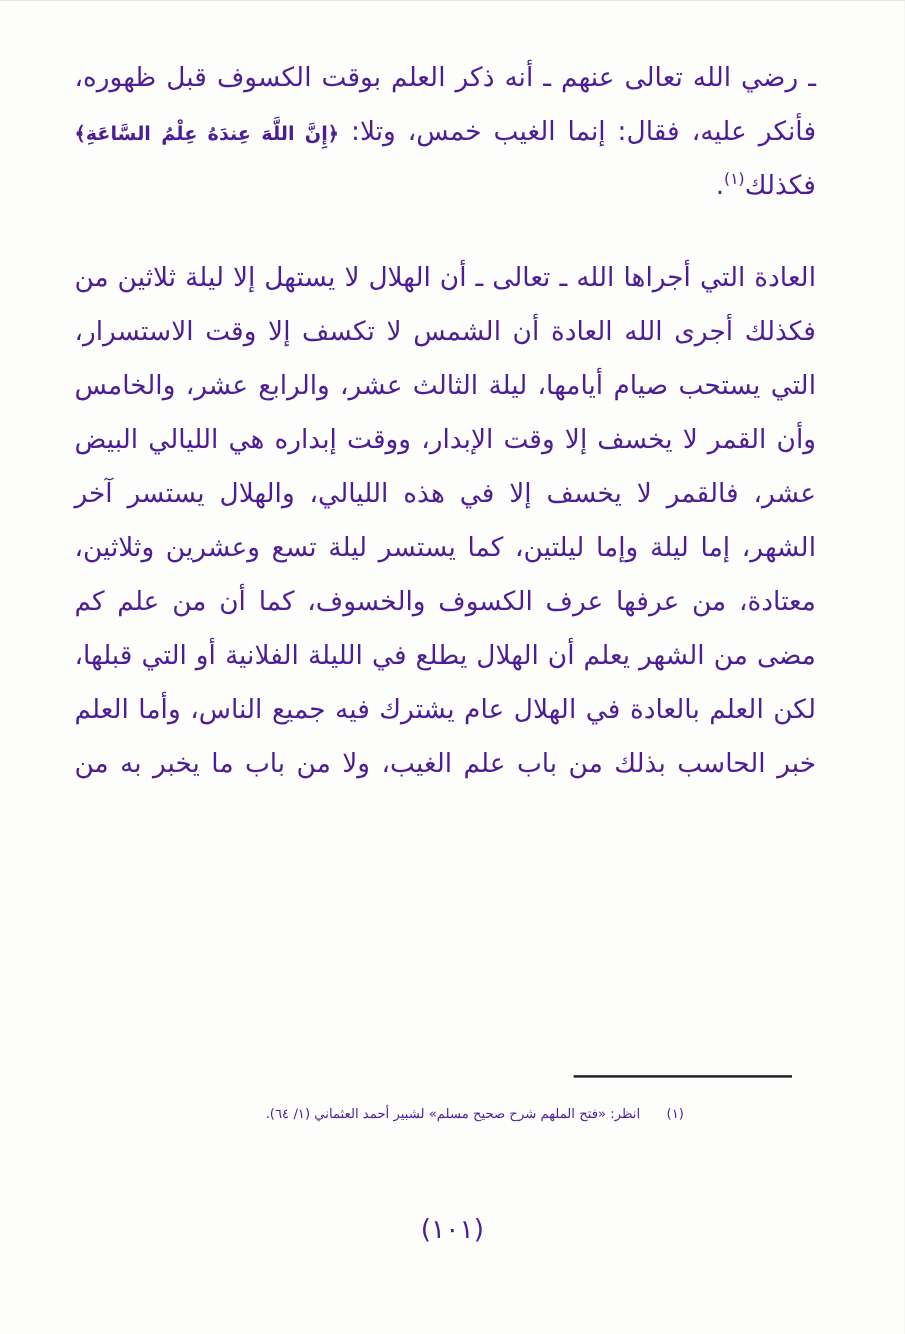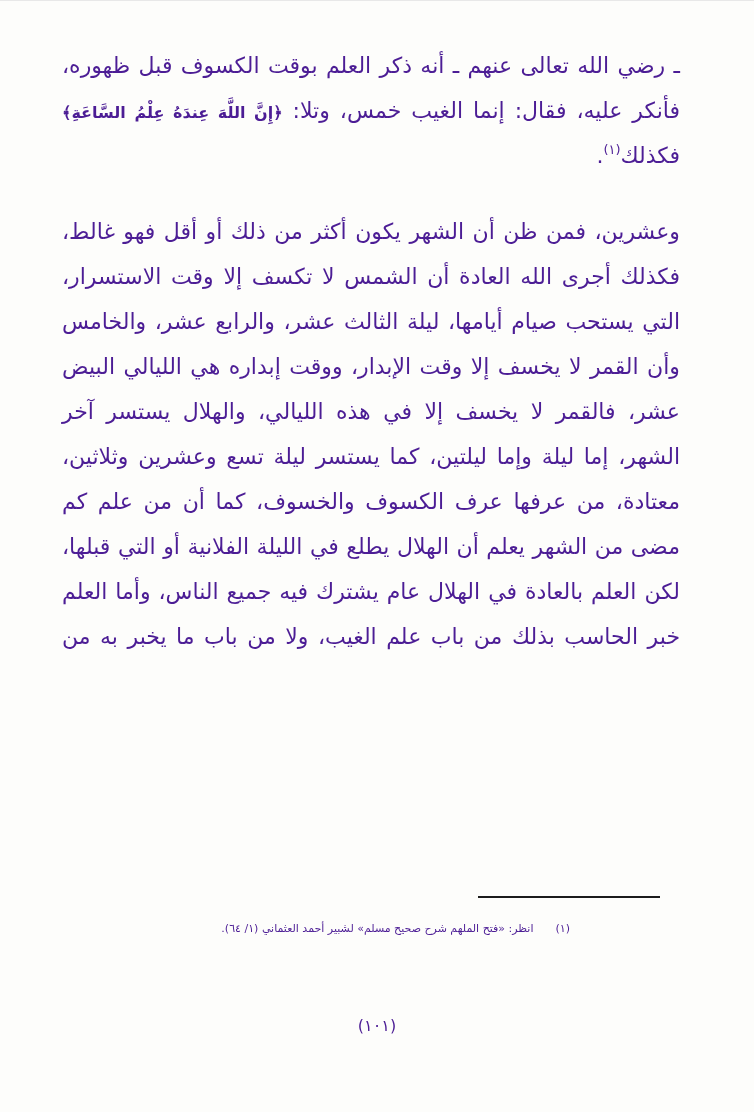--- a/index.html
+++ b/index.html
@@ -65,21 +65,21 @@
   }
   .footnote .fn-marker{
     margin-left:22px;
   }
   .page-number{
     position:absolute;
     top:1005px;
     left:0;right:0;
     direction:rtl;
     text-align:center;
-    font-size:16px;
+    font-size:22px;
     line-height:40px;
     letter-spacing:2px;
   }
 </style>
 </head>
 <body>
 
 <div class="page">
 
   <div class="body-block p1">
@@ -87,21 +87,21 @@
     <div class="line">
       <span>فأنكر عليه، فقال: إنما الغيب خمس، وتلا:</span>
       <span class="quran">﴿إِنَّ اللَّهَ عِندَهُ عِلْمُ السَّاعَةِ﴾</span>
     </div>
     <div class="line endline">
       <span>فكذلك</span><span class="fn-ref">(١)</span><span>.</span>
     </div>
   </div>
 
   <div class="body-block p2">
-    <div class="line">وعشرين، فمن ظن أن الشهر يكون أكثر من ذلك أو أقل فهو غالط،</div>
+    <div class="line">العادة التي أجراها الله ـ تعالى ـ أن الهلال لا يستهل إلا ليلة ثلاثين من</div>
     <div class="line">فكذلك أجرى الله العادة أن الشمس لا تكسف إلا وقت الاستسرار،</div>
     <div class="line">التي يستحب صيام أيامها، ليلة الثالث عشر، والرابع عشر، والخامس</div>
     <div class="line">وأن القمر لا يخسف إلا وقت الإبدار، ووقت إبداره هي الليالي البيض</div>
     <div class="line">عشر، فالقمر لا يخسف إلا في هذه الليالي، والهلال يستسر آخر</div>
     <div class="line">الشهر، إما ليلة وإما ليلتين، كما يستسر ليلة تسع وعشرين وثلاثين،</div>
     <div class="line">معتادة، من عرفها عرف الكسوف والخسوف، كما أن من علم كم</div>
     <div class="line">مضى من الشهر يعلم أن الهلال يطلع في الليلة الفلانية أو التي قبلها،</div>
     <div class="line">لكن العلم بالعادة في الهلال عام يشترك فيه جميع الناس، وأما العلم</div>
     <div class="line">خبر الحاسب بذلك من باب علم الغيب، ولا من باب ما يخبر به من</div>
   </div>

